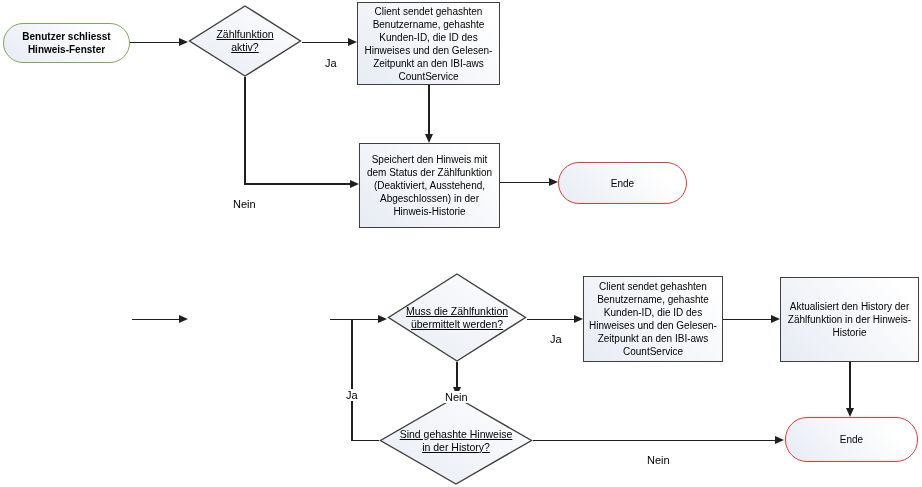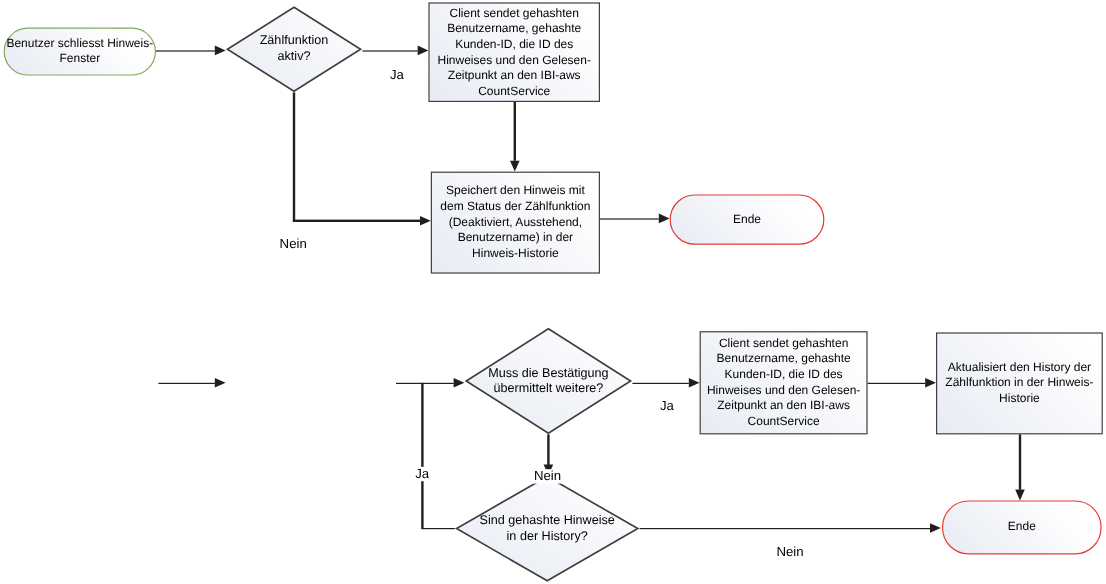--- a/index.html
+++ b/index.html
@@ -17,28 +17,28 @@
     align-items:center; justify-content:center; text-align:center;
     font-size:10px; line-height:13px; z-index:2; }
   .proc {
     border:1.5px solid var(--shape-border);
     background:linear-gradient(225deg, var(--fill-light) 10%, var(--fill-shade) 100%);
     padding:2px 3px;
   }
   .term {
     background:linear-gradient(225deg, var(--fill-light) 20%, var(--fill-shade) 100%);
   }
-  .term.start { border:1.5px solid var(--start-border); }
+  .term.start { border:1.5px solid var(--start-border);font-weight:bold; }
   .term.end   { border:1.5px solid var(--end-border); }
   .diamond { position:absolute; z-index:2; }
   .diamond svg { position:absolute; left:0; top:0; width:100%; height:100%; display:block; }
   .diamond polygon { fill:url(#diamond-grad); stroke:var(--shape-border); stroke-width:1.4; }
   .diamond .shape-text {
     position:absolute; inset:0; display:flex; align-items:center; justify-content:center;
-    text-align:center; font-size:10.5px; line-height:13px; padding:0 16px;
+    text-align:center; font-size:10.5px; line-height:13px; padding:0 16px;text-decoration:underline;
   }
   .line { position:absolute; background:var(--connector); z-index:1; }
   .arr { position:absolute; width:0; height:0; z-index:1; }
   .arr-r { border-top:4px solid transparent; border-bottom:4px solid transparent;
            border-left:9px solid var(--connector); }
   .arr-d { border-left:4px solid transparent; border-right:4px solid transparent;
            border-top:9px solid var(--connector); }
   .edge-label { position:absolute; font-size:11px; line-height:12px;
     background:var(--canvas-bg); padding:0 2px; z-index:3;margin-top:21px; }
 </style>
@@ -80,21 +80,21 @@
 
   <div class="line" style="left:428px;top:85px;width:1.5px;height:49px;"></div>
   <div class="arr arr-d" style="left:424.5px;top:134px;"></div>
 
   <div class="line" style="left:244px;top:77px;width:1.5px;height:107px;"></div>
   <div class="line" style="left:244px;top:183px;width:106px;height:1.5px;"></div>
   <span class="edge-label" style="left:231px;top:177px;">Nein</span>
   <div class="arr arr-r" style="left:350px;top:180px;"></div>
 
   <div class="shape proc" style="left:359px;top:143px;width:141px;height:85px;">
-    <span>Speichert den Hinweis mit dem Status der Zählfunktion (Deaktiviert, Ausstehend, Benutzername) in der Hinweis-Historie</span>
+    <span>Speichert den Hinweis mit dem Status der Zählfunktion (Deaktiviert, Ausstehend, Abgeschlossen) in der Hinweis-Historie</span>
   </div>
 
   <div class="line" style="left:500px;top:181.5px;width:49px;height:1.5px;"></div>
   <div class="arr arr-r" style="left:549px;top:178px;"></div>
 
   <div class="shape term end" style="left:558px;top:162px;width:129px;height:42px;border-radius:21px;">
     <span>Ende</span>
   </div>
 
 
@@ -106,21 +106,21 @@
   <div class="arr arr-r" style="left:378px;top:315px;"></div>
 
   <div class="line" style="left:351px;top:319px;width:1.5px;height:121px;"></div>
   <div class="line" style="left:351px;top:439.5px;width:28px;height:1.5px;"></div>
   <span class="edge-label" style="left:344px;top:368px;">Ja</span>
 
   <div class="diamond" style="left:387px;top:273px;width:140px;height:89px;">
     <svg viewBox="0 0 140 89" preserveAspectRatio="none">
       <polygon points="70,1 138.5,44.5 70,88 1.5,44.5"></polygon>
     </svg>
-    <span class="shape-text">Muss die Bestätigung übermittelt weitere?</span>
+    <span class="shape-text">Muss die Zählfunktion übermittelt werden?</span>
   </div>
 
   <div class="line" style="left:527px;top:318.5px;width:47px;height:1.5px;"></div>
   <span class="edge-label" style="left:548px;top:312px;">Ja</span>
   <div class="arr arr-r" style="left:574px;top:315px;"></div>
 
   <div class="shape proc" style="left:583px;top:276px;width:140px;height:86px;">
     <span>Client sendet gehashten Benutzername, gehashte Kunden-ID, die ID des Hinweises und den Gelesen-Zeitpunkt an den IBI-aws CountService</span>
   </div>
 

